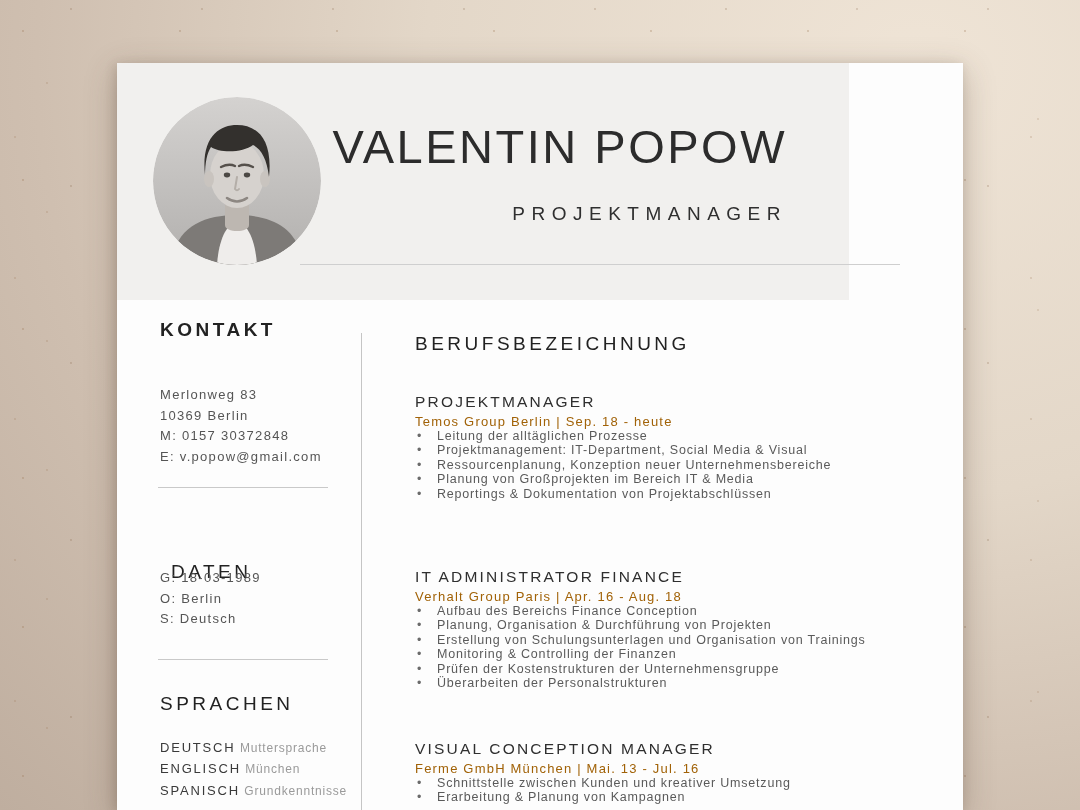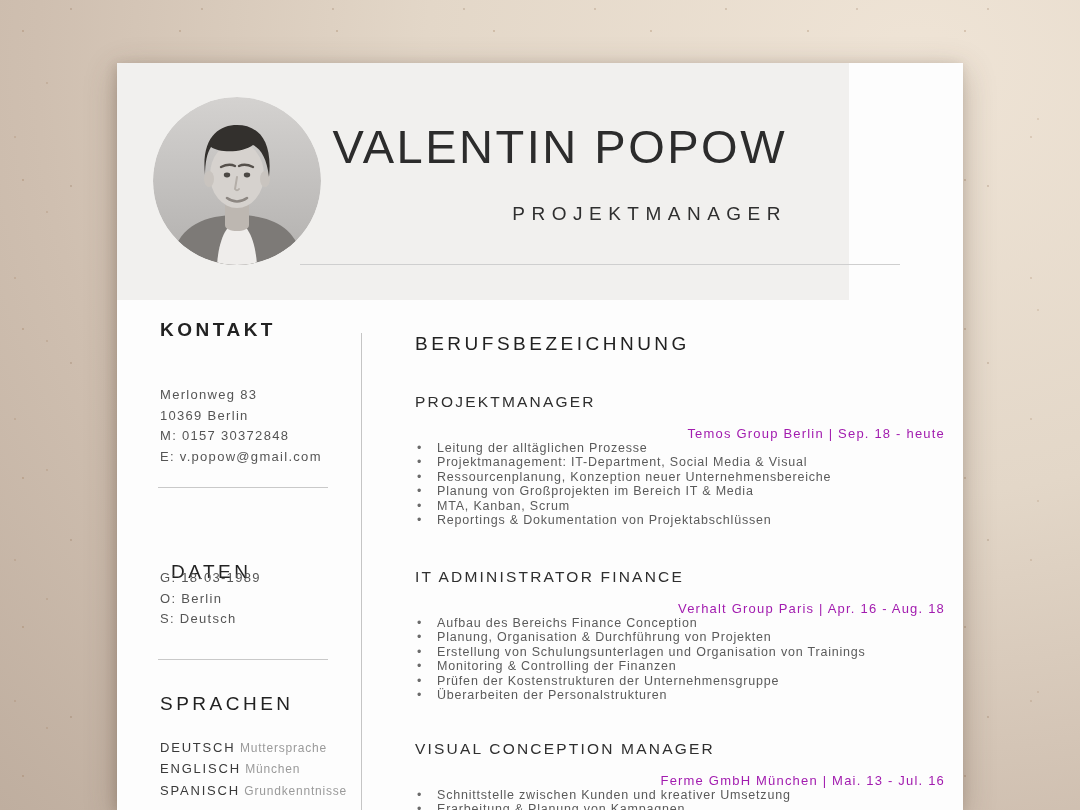--- a/index.html
+++ b/index.html
@@ -63,21 +63,21 @@
   .lang-row{ line-height:20.3px; white-space:nowrap; }
   .lang-label{ font-size:13px; letter-spacing:1.8px; color:#3a3a3a; }
   .lang-level{ font-size:12px; letter-spacing:.8px; color:#9a9a9a; }
 
   
   .main-col{ position:absolute; left:298px; top:0; width:530px; }
   .main-heading{ position:absolute; left:0; top:270px; }
   .job{ position:absolute; left:0; width:530px; }
   .job-1{ top:330px; } .job-2{ top:505px; } .job-3{ top:677px; }
   .job-title{ font-size:15.5px; letter-spacing:2.2px; color:#2f2f2f; font-weight:400; white-space:nowrap; }
-  .job-meta{ margin-top:15px; font-size:13px; letter-spacing:1.2px; color:#a21caf; white-space:nowrap;text-align:right; }
+  .job-meta{ margin-top:3px; font-size:13px; letter-spacing:1.2px; color:#a16207; white-space:nowrap; }
   .job-bullets{ list-style:none; }
   .job-bullets li{
     position:relative; padding-left:22px; font-size:12.5px; letter-spacing:.8px;
     color:#5a5a5a; line-height:14.4px; white-space:nowrap;
   }
   .job-bullets li::before{ content:"•"; position:absolute; left:2px; top:0; color:#6a6a6a; }
 </style>
 </head>
 <body>
 
@@ -170,21 +170,20 @@
       <h2 class="section-heading main-heading">BERUFSBEZEICHNUNG</h2>
 
       <section class="job job-1">
         <div class="job-title">PROJEKTMANAGER</div>
         <div class="job-meta">Temos Group Berlin | Sep. 18 - heute</div>
         <ul class="job-bullets">
           <li>Leitung der alltäglichen Prozesse</li>
           <li>Projektmanagement: IT-Department, Social Media &amp; Visual</li>
           <li>Ressourcenplanung, Konzeption neuer Unternehmensbereiche</li>
           <li>Planung von Großprojekten im Bereich IT &amp; Media</li>
-          <li>MTA, Kanban, Scrum</li>
           <li>Reportings &amp; Dokumentation von Projektabschlüssen</li>
         </ul>
       </section>
 
       <section class="job job-2">
         <div class="job-title">IT ADMINISTRATOR FINANCE</div>
         <div class="job-meta">Verhalt Group Paris | Apr. 16 - Aug. 18</div>
         <ul class="job-bullets">
           <li>Aufbau des Bereichs Finance Conception</li>
           <li>Planung, Organisation &amp; Durchführung von Projekten</li>

